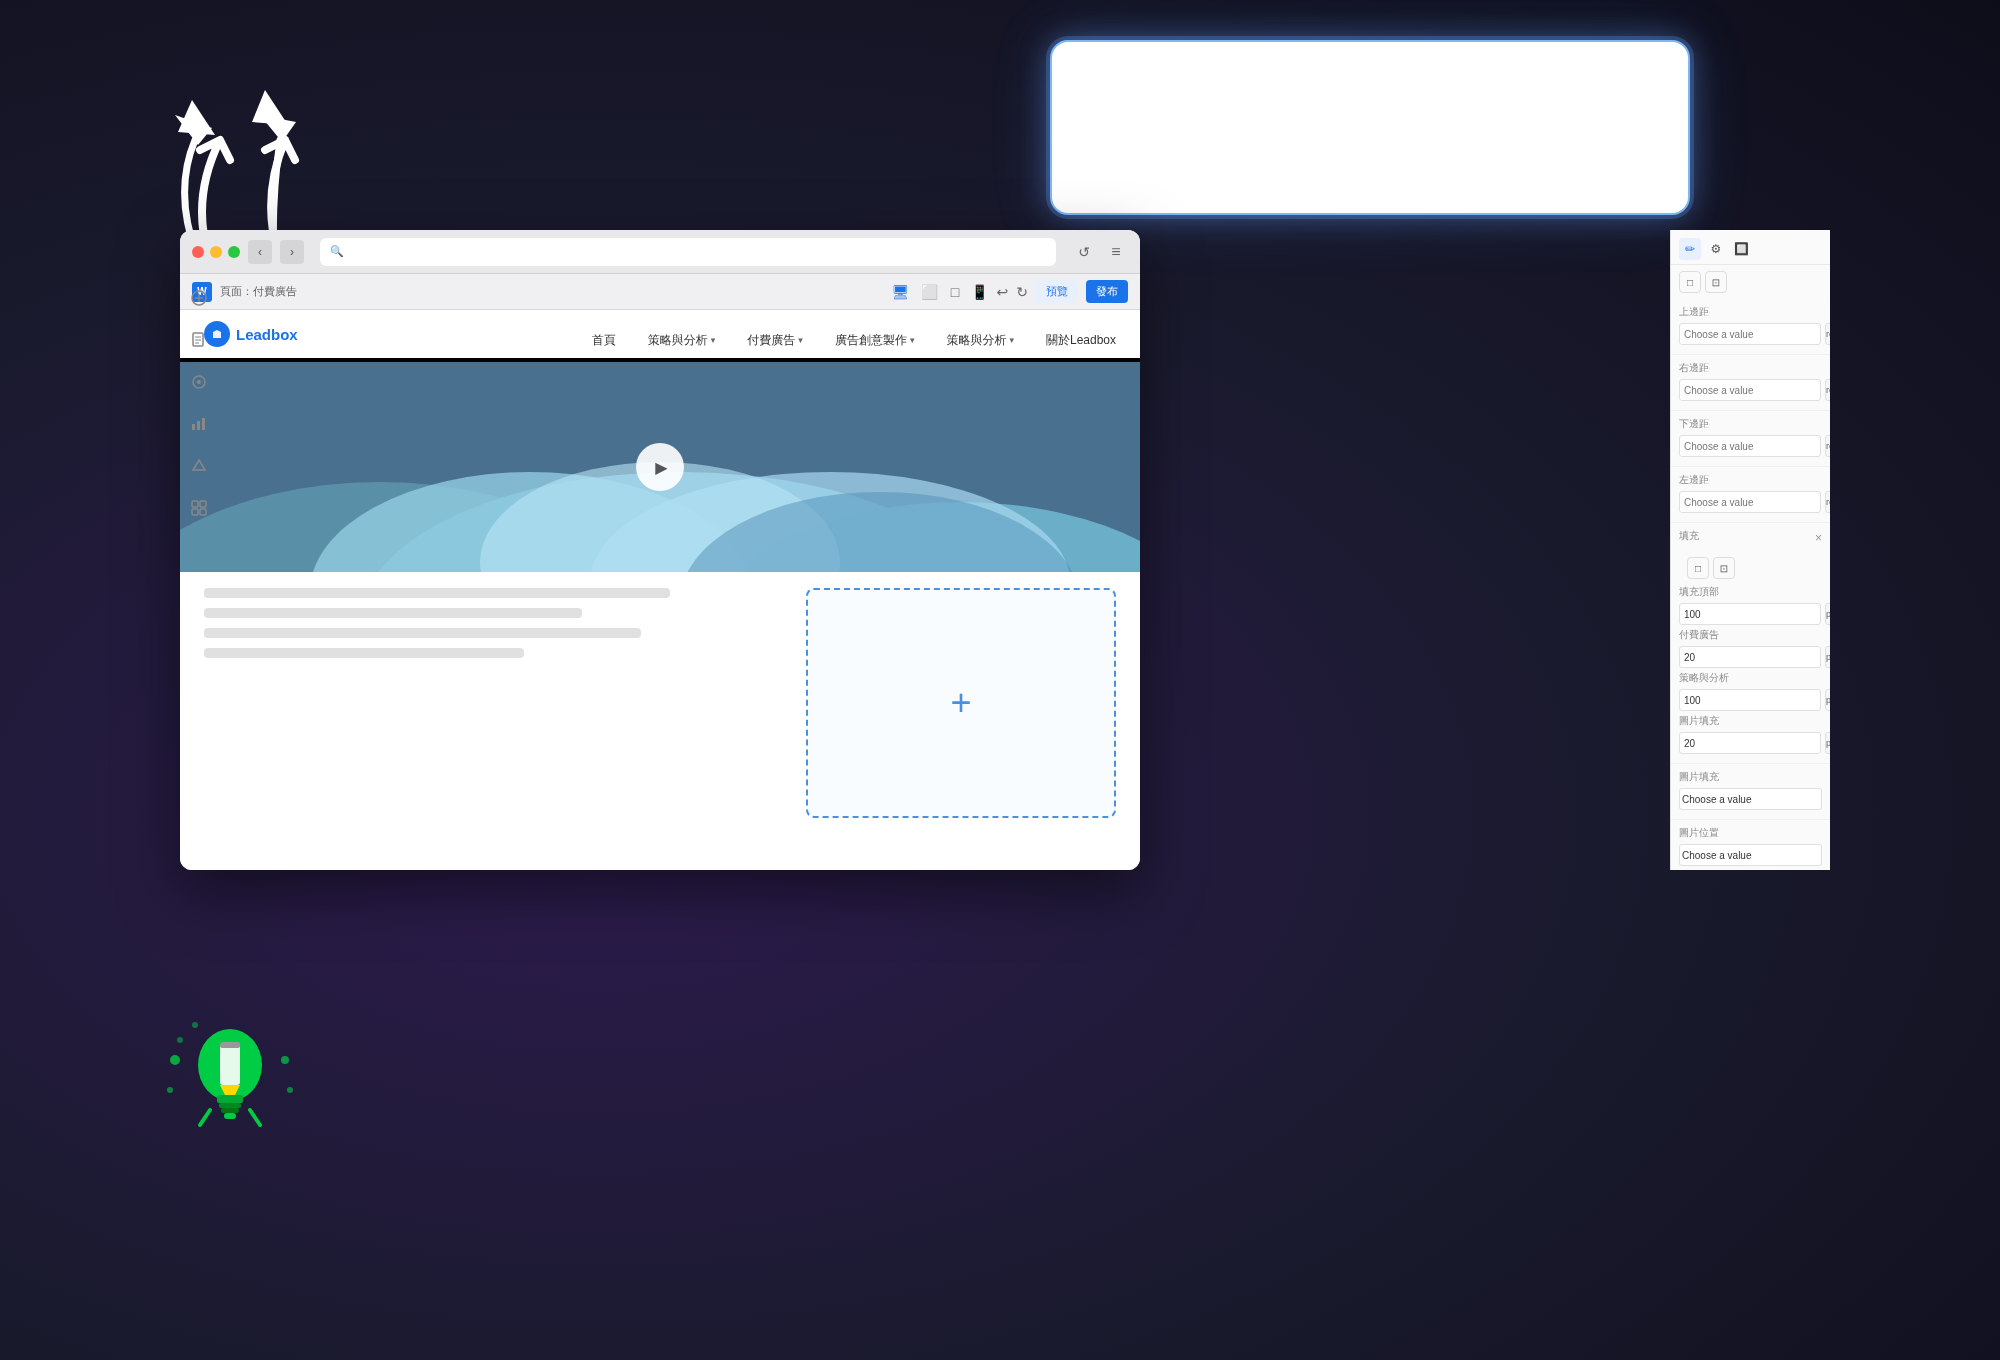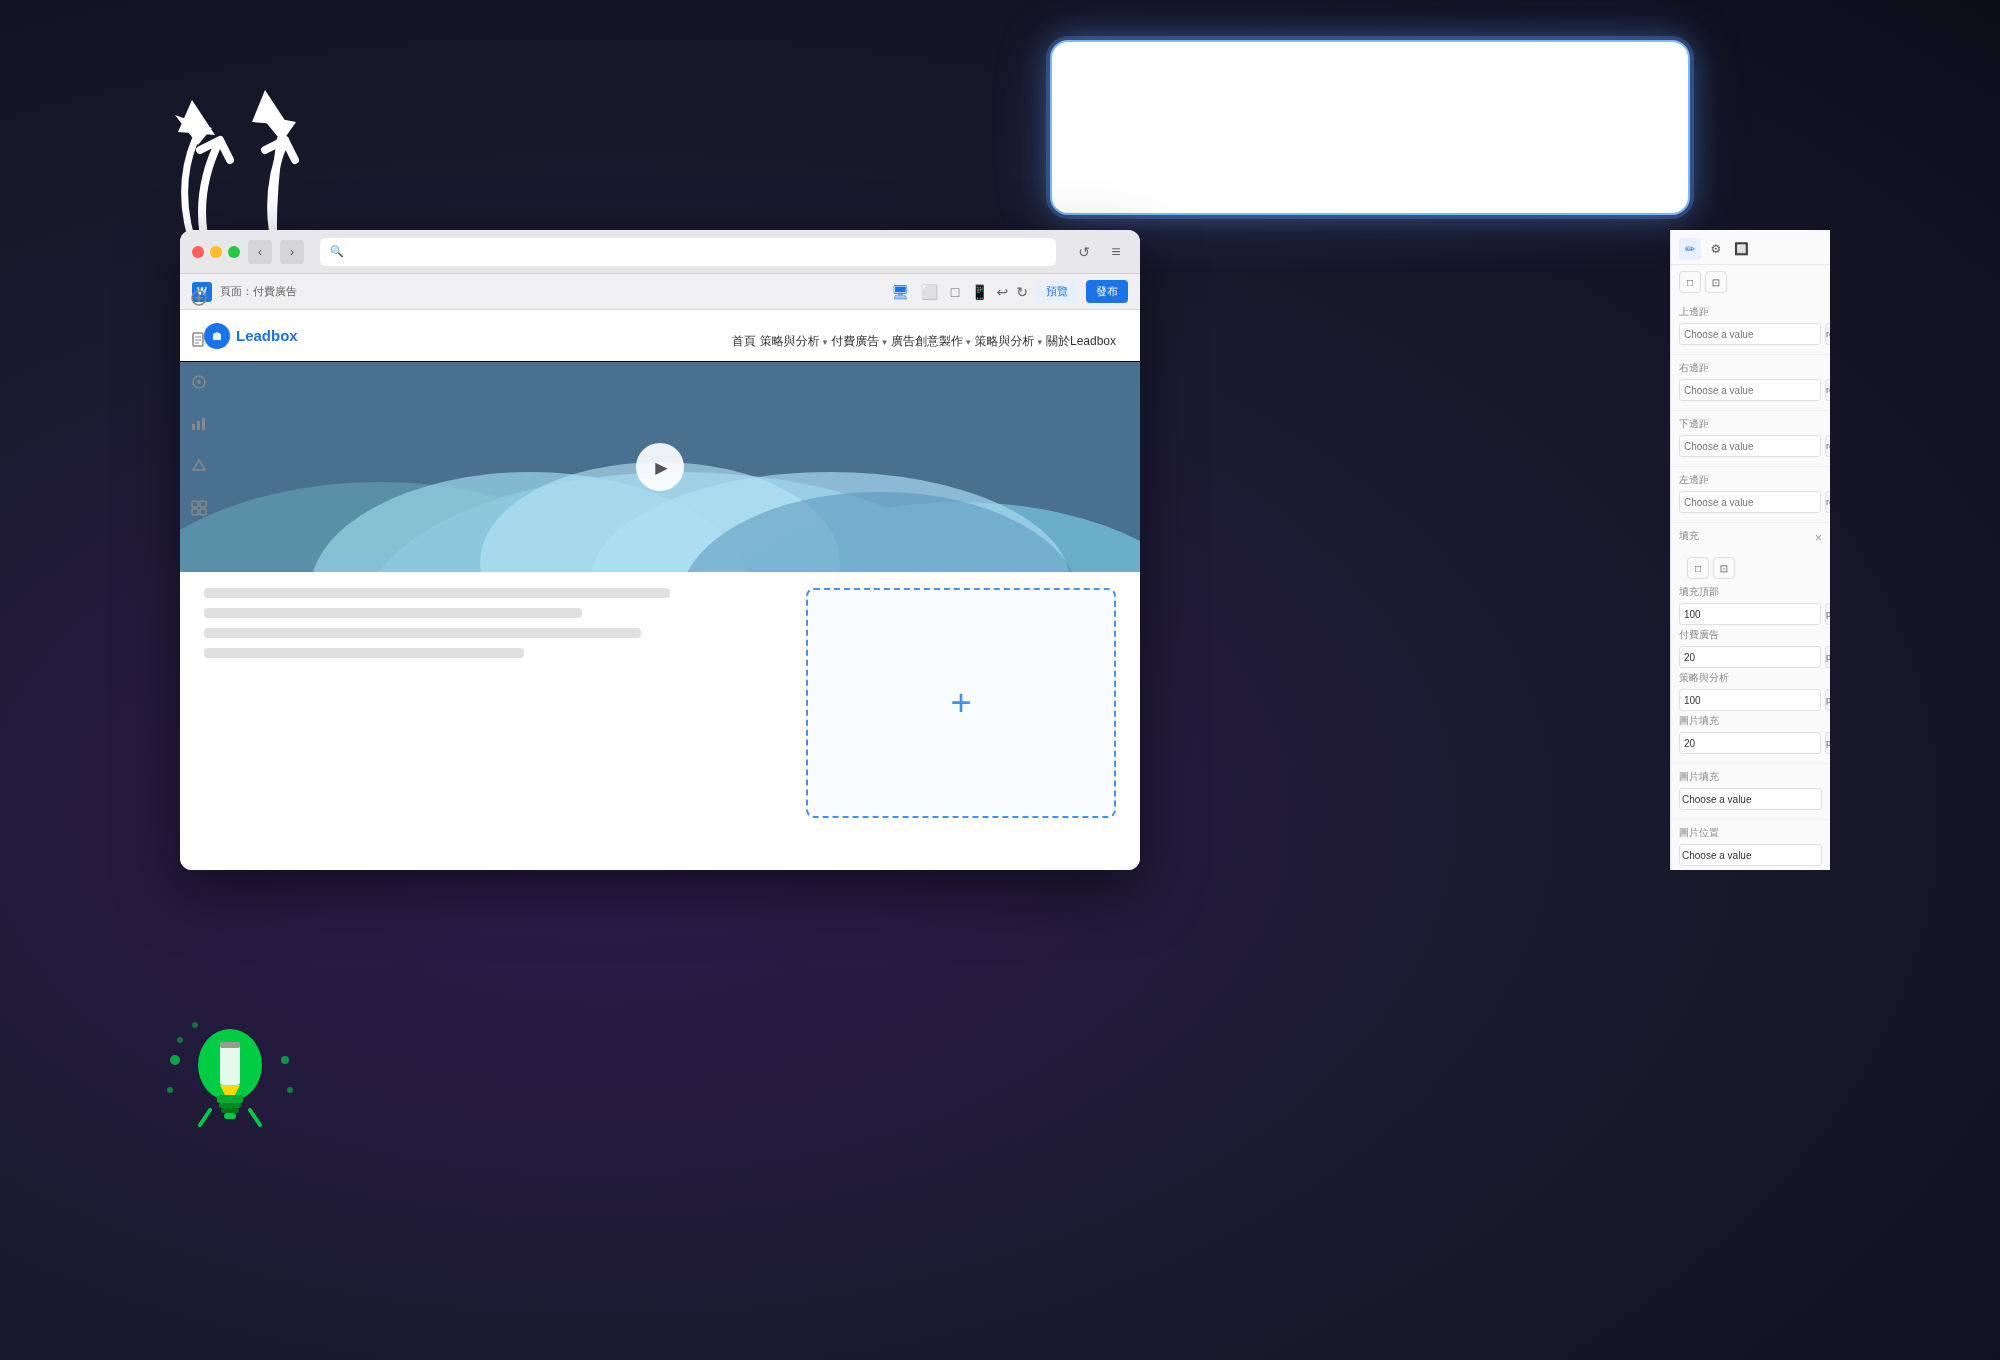--- a/index.html
+++ b/index.html
@@ -221,21 +221,21 @@
     }
 
     
     .website-nav {
       height: 52px;
       background: white;
       display: flex;
       align-items: center;
       padding: 0 24px;
       gap: 28px;
-      border-bottom: 1px solid #000000;
+      border-bottom: 4px solid #000000;
     }
 
     .site-logo {
       display: flex;
       align-items: center;
       gap: 6px;
       font-weight: 600;
       color: #1a73e8;
       font-size: 15px;
     }
@@ -247,21 +247,21 @@
       border-radius: 50%;
       display: flex;
       align-items: center;
       justify-content: center;
       color: white;
       font-size: 12px;
     }
 
     .nav-links {
       display: flex;
-      gap: 4px;
+      gap: 32px;
       margin-left: auto;
       font-size: 12px;
       color: #333;
       margin-top: 12px;
     }
 
     .nav-link {
       display: flex;
       align-items: center;
       gap: 3px;

